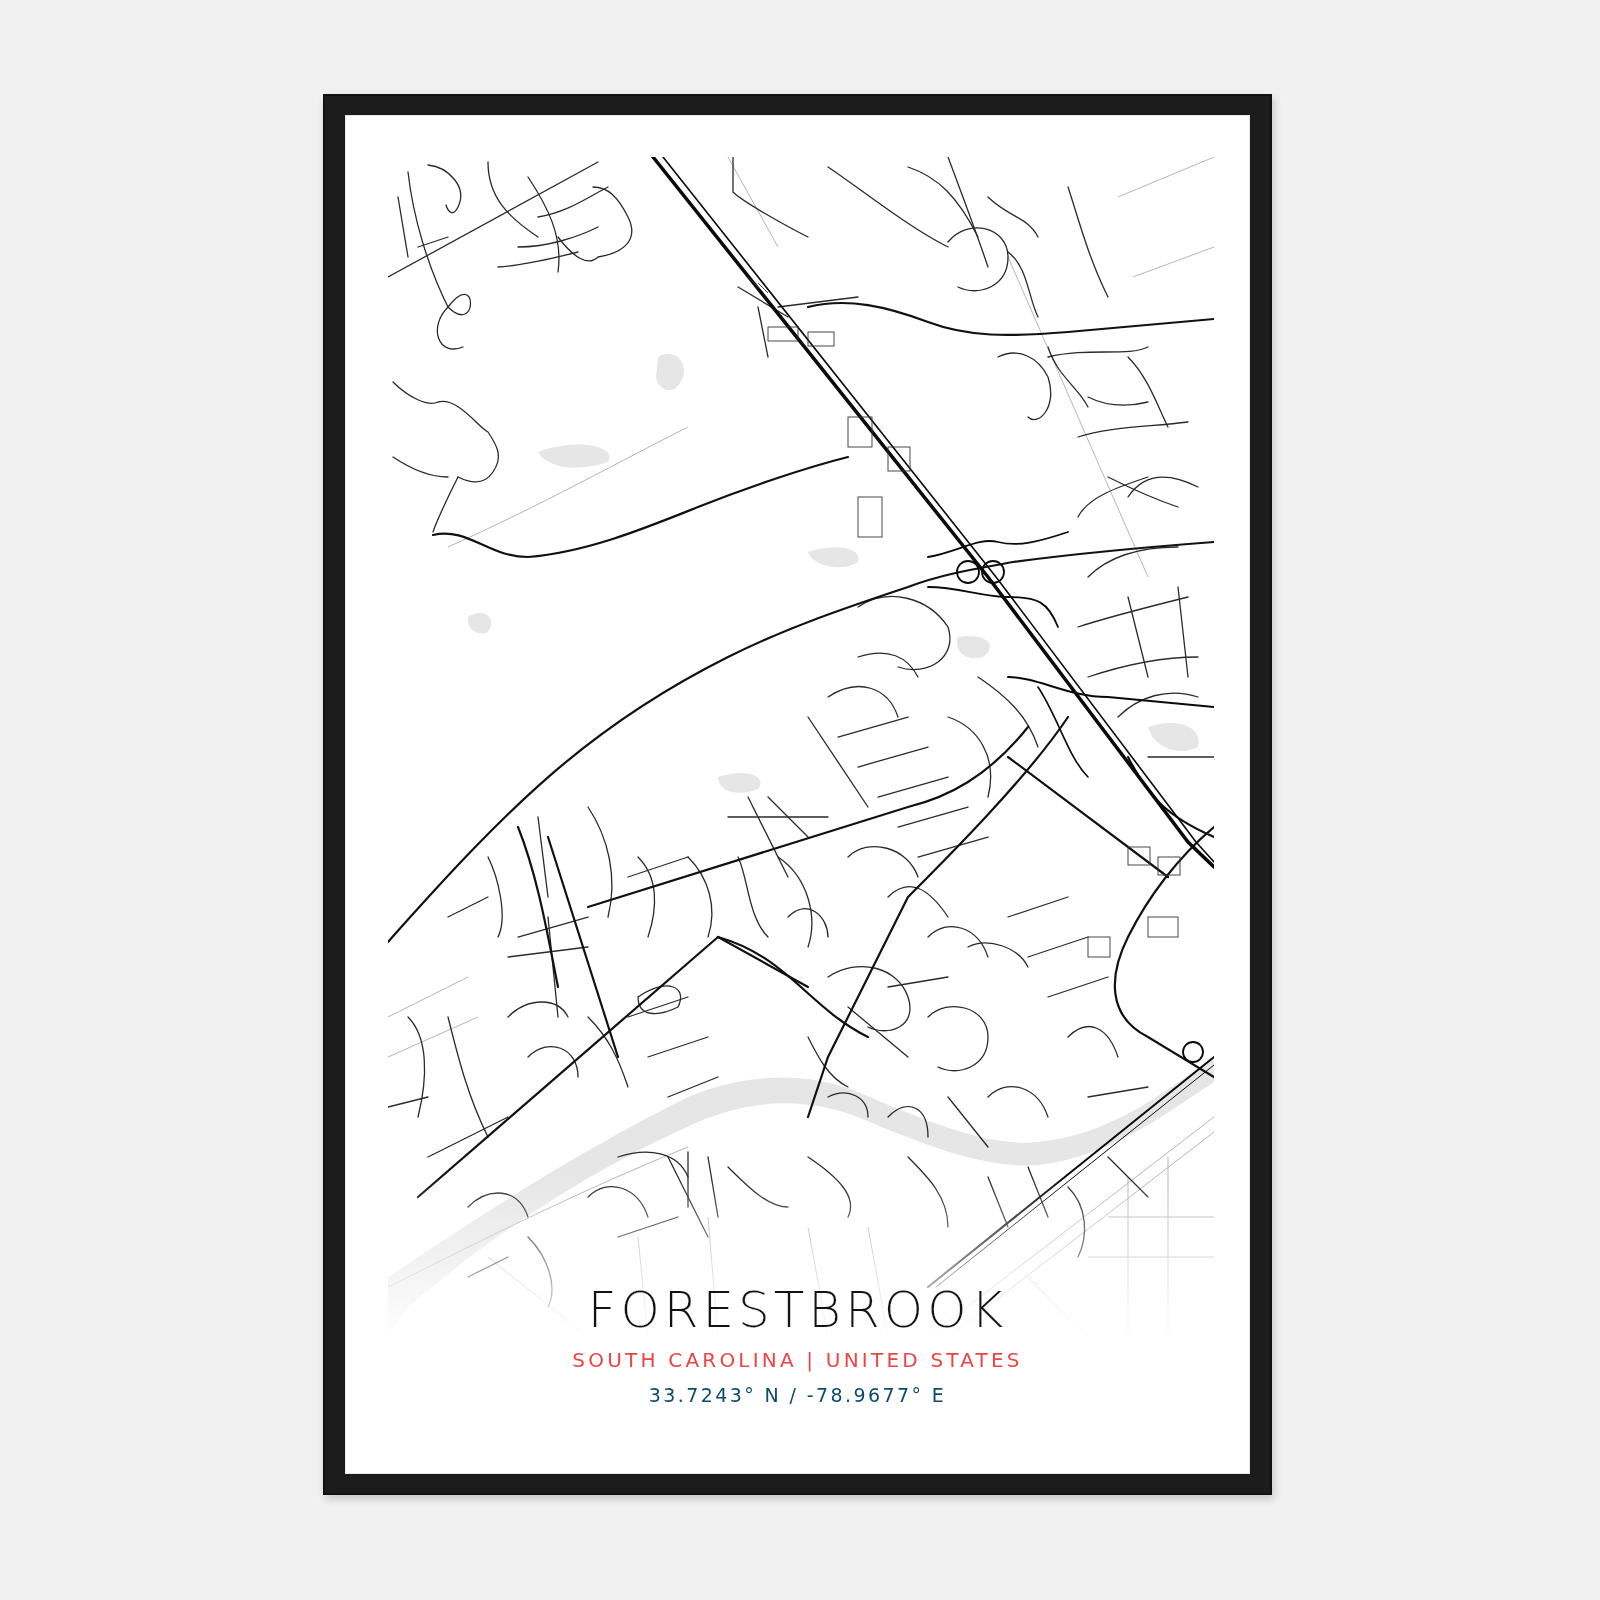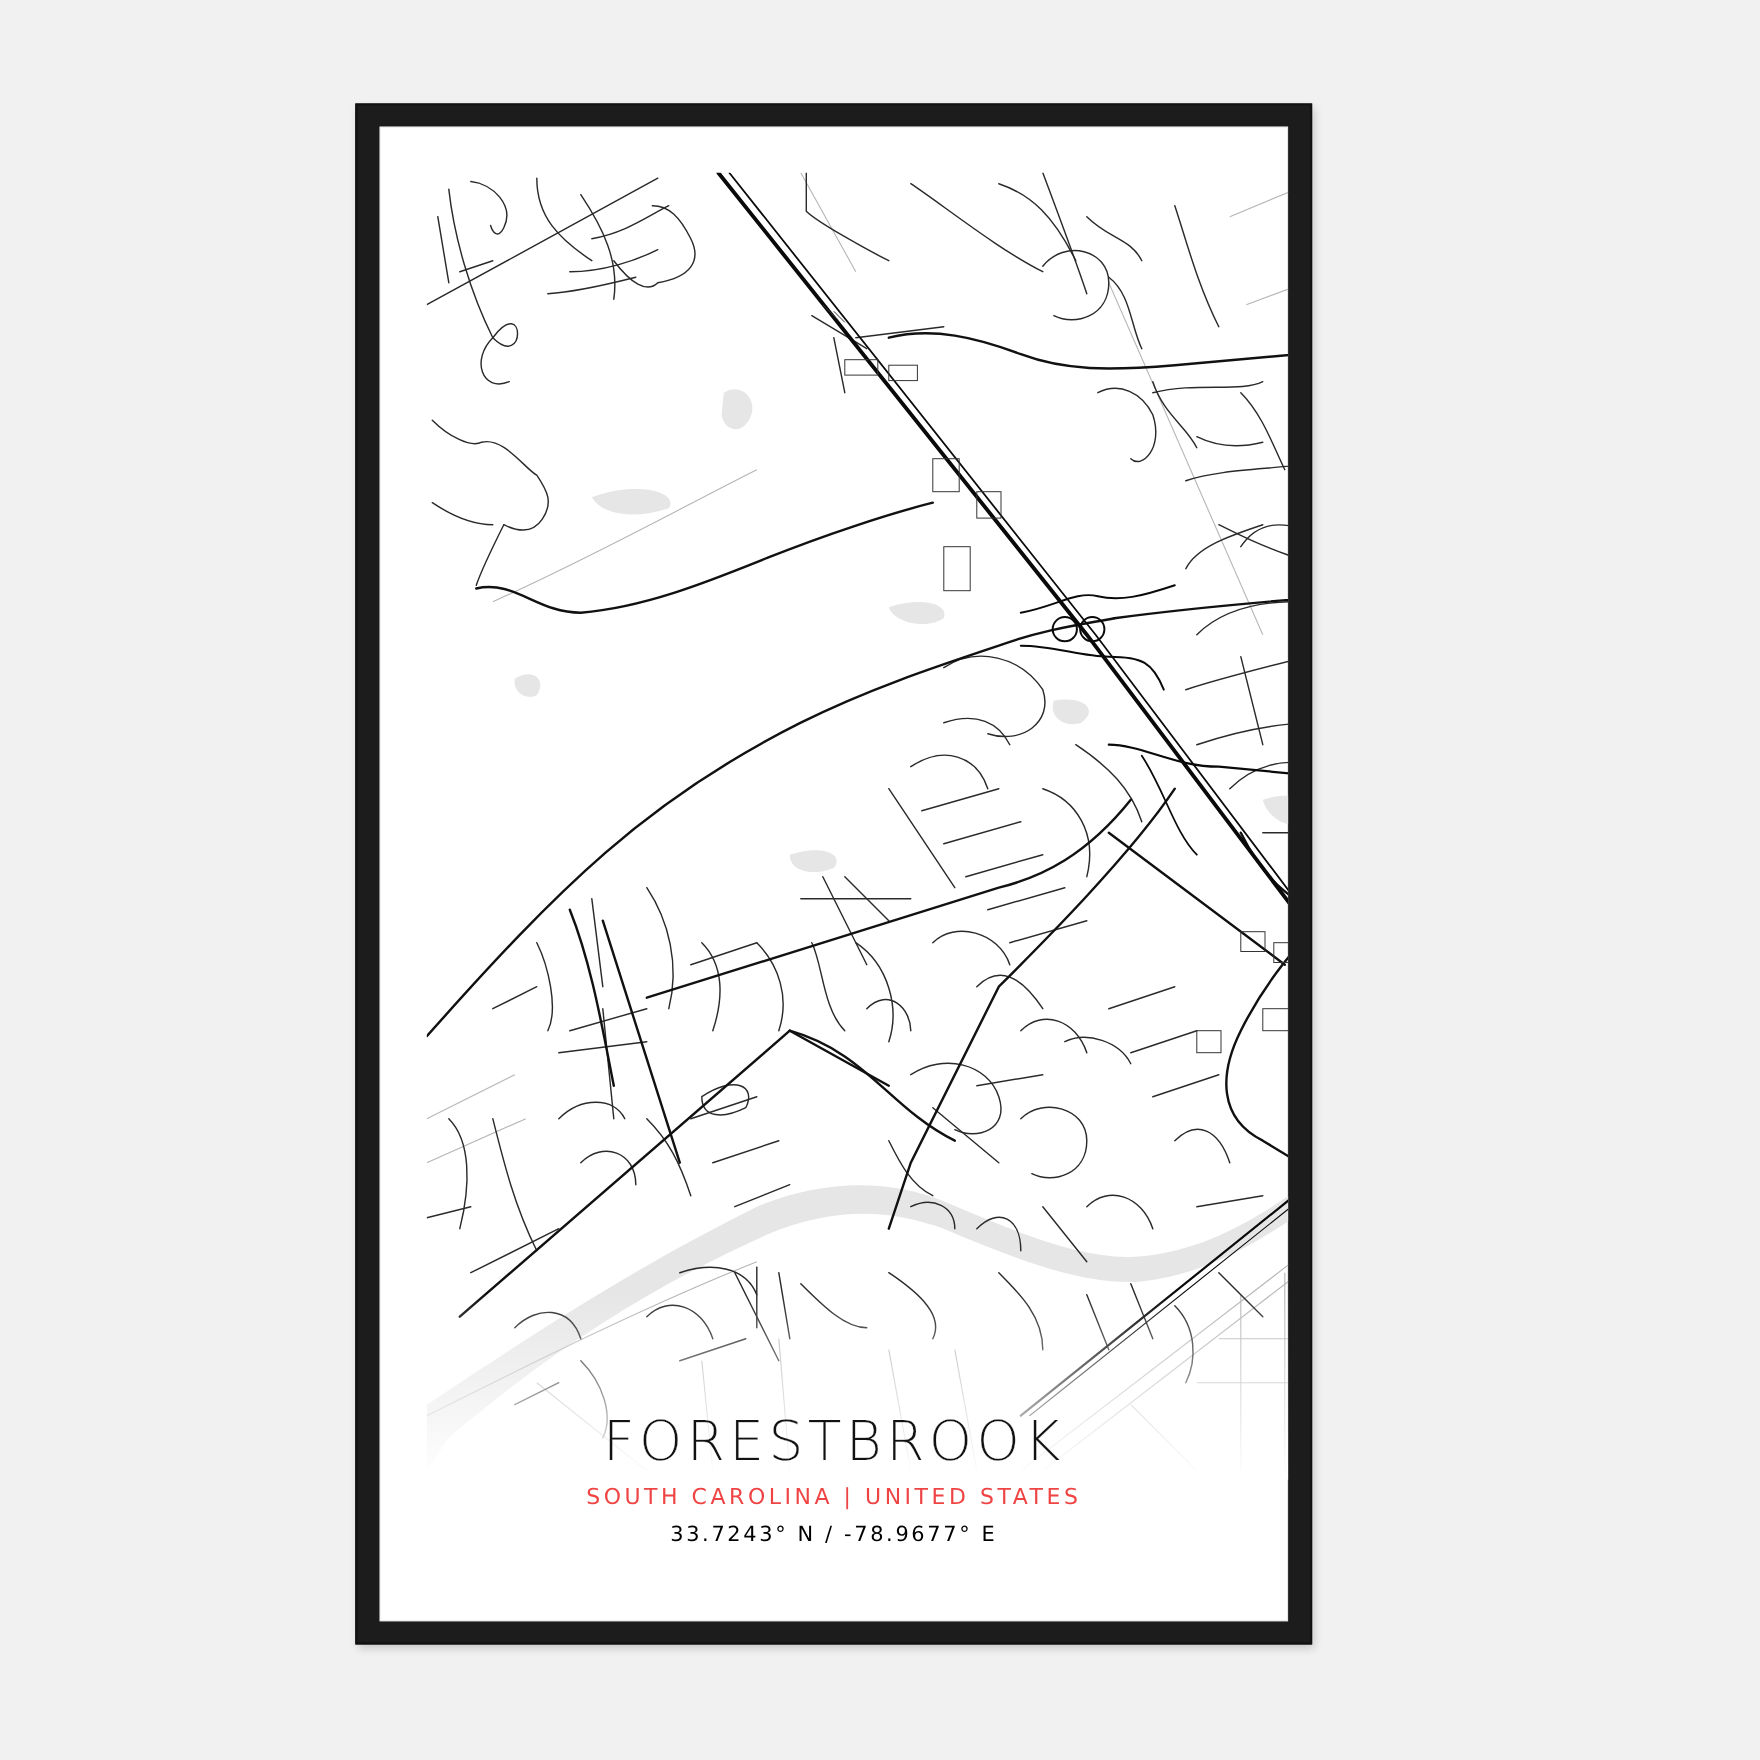--- a/index.html
+++ b/index.html
@@ -6,21 +6,21 @@
   body {
     width: 1600px; height: 1600px;
     background: #f1f1f1;
     position: relative;
     overflow: hidden;
     font-family: "Liberation Sans", sans-serif;
   }
   .frame {
     position: absolute;
     left: 323px; top: 94px;
-    width: 870px; height: 1401px;
+    width: 949px; height: 1401px;
     background: #1c1c1c;
     box-shadow: 2px 4px 8px rgba(0,0,0,0.18), inset 0 0 0 2px #111;
     box-sizing: border-box;
   }
   .mat {
     position: absolute;
     left: 22px; top: 21px;
     right: 22px; bottom: 21px;
     background: #ffffff;
     box-shadow: inset 0 0 0 1px #e6e6e6;
@@ -58,21 +58,21 @@
     font-size: 20px;
     letter-spacing: 3.2px;
     margin-top: 8px;
     color: #ef4444;
   }
   .coords {
     font-family: "DejaVu Sans", sans-serif;
     font-size: 19px;
     letter-spacing: 2.4px;
     margin-top: 12px;
-    color: #000000;
+    color: #0c4a6e;
   }
 </style>
 </head>
 <body>
 
 <div class="frame">
   <div class="mat">
 
     <div class="map">
       <svg viewBox="0 0 826 1180" xmlns="http://www.w3.org/2000/svg">

